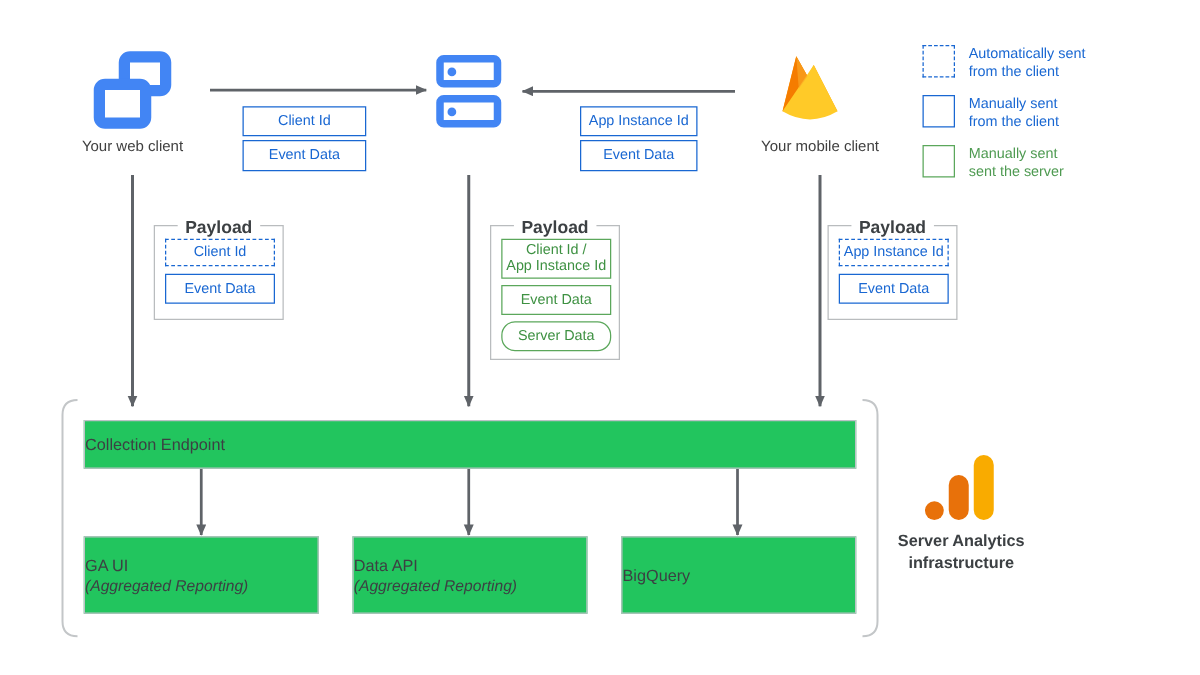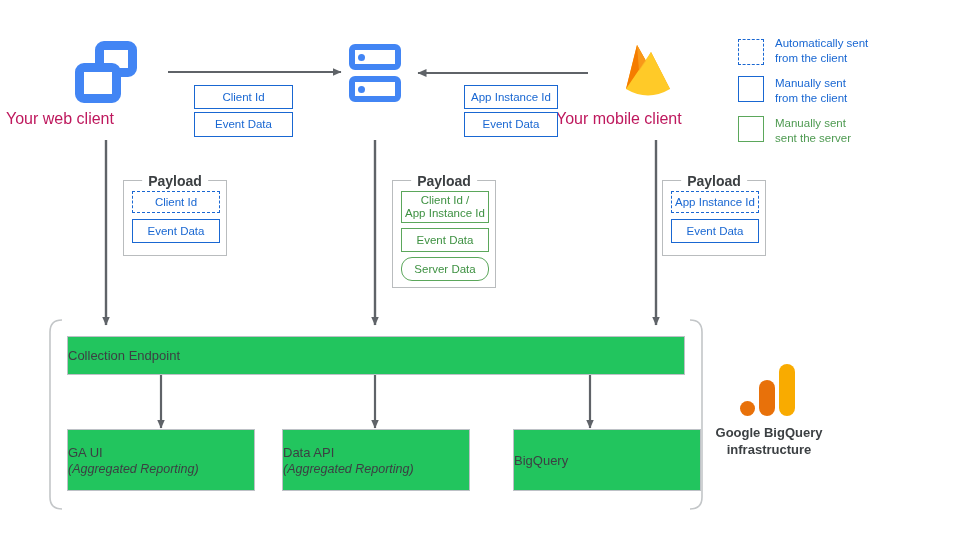--- a/index.html
+++ b/index.html
@@ -9,21 +9,21 @@
     font-family:"Liberation Sans", sans-serif;
     overflow:hidden;
     position:relative;
     color:#3c4043;
   }
   .stage{position:absolute;left:0;top:0;width:960px;height:540px;}
   .abs{position:absolute;}
 
   
   .node-label{
-    font-size:16px;color:#be185d;white-space:nowrap;
+    font-size:12px;color:#404040;text-align:center;white-space:nowrap;
   }
 
   
   .webicon{width:62px;height:62px;}
   .webicon .w{
     position:absolute;border:9px solid #4285F4;border-radius:9px;box-sizing:border-box;
     background:#fff;
   }
   .webicon .w1{left:20px;top:0px;width:42px;height:36px;}
   .webicon .w2{left:0px;top:22px;width:46px;height:40px;}
@@ -183,39 +183,39 @@
   <div class="abs gbox" style="left:67px;top:429px;width:188px;height:62px;">
     <div class="t1">GA UI</div>
     <div class="t2">(Aggregated Reporting)</div>
   </div>
 
   <div class="abs gbox" style="left:282px;top:429px;width:188px;height:62px;">
     <div class="t1">Data API</div>
     <div class="t2">(Aggregated Reporting)</div>
   </div>
 
-  <div class="abs gbox" style="left:497px;top:429px;width:188px;height:62px;margin-left:16px;">
+  <div class="abs gbox" style="left:497px;top:429px;width:188px;height:62px;">
     <div class="t1">BigQuery</div>
   </div>
 
   <div class="abs galogo" style="left:740px;top:362px;">
     <svg width="58" height="58" viewBox="0 0 58 58">
       <rect x="39" y="2" width="16" height="52" rx="8" fill="#F9AB00"></rect>
       <rect x="19" y="18" width="16" height="36" rx="8" fill="#E8710A"></rect>
       <circle cx="7.5" cy="46.5" r="7.5" fill="#E8710A"></circle>
     </svg>
   </div>
   <div class="abs" style="left:690px;top:424px;width:158px;text-align:center;font-size:13px;font-weight:bold;color:#3c4043;line-height:17px;">
-    <div>Google BigQuery</div>
+    <div>Server Analytics</div>
     <div>infrastructure</div>
   </div>
 
   <div class="abs" style="left:738px;top:36px;">
 
-    <div class="abs" style="left:0;top:0;display:flex;align-items:flex-end;gap:11px;">
+    <div class="abs" style="left:0;top:0;display:flex;align-items:flex-start;gap:11px;">
       <div class="legend-sw dash"></div>
       <div class="legend-text blue">
         <div>Automatically sent</div>
         <div>from the client</div>
       </div>
     </div>
 
     <div class="abs" style="left:0;top:40px;display:flex;align-items:flex-start;gap:11px;">
       <div class="legend-sw solidblue"></div>
       <div class="legend-text blue">

